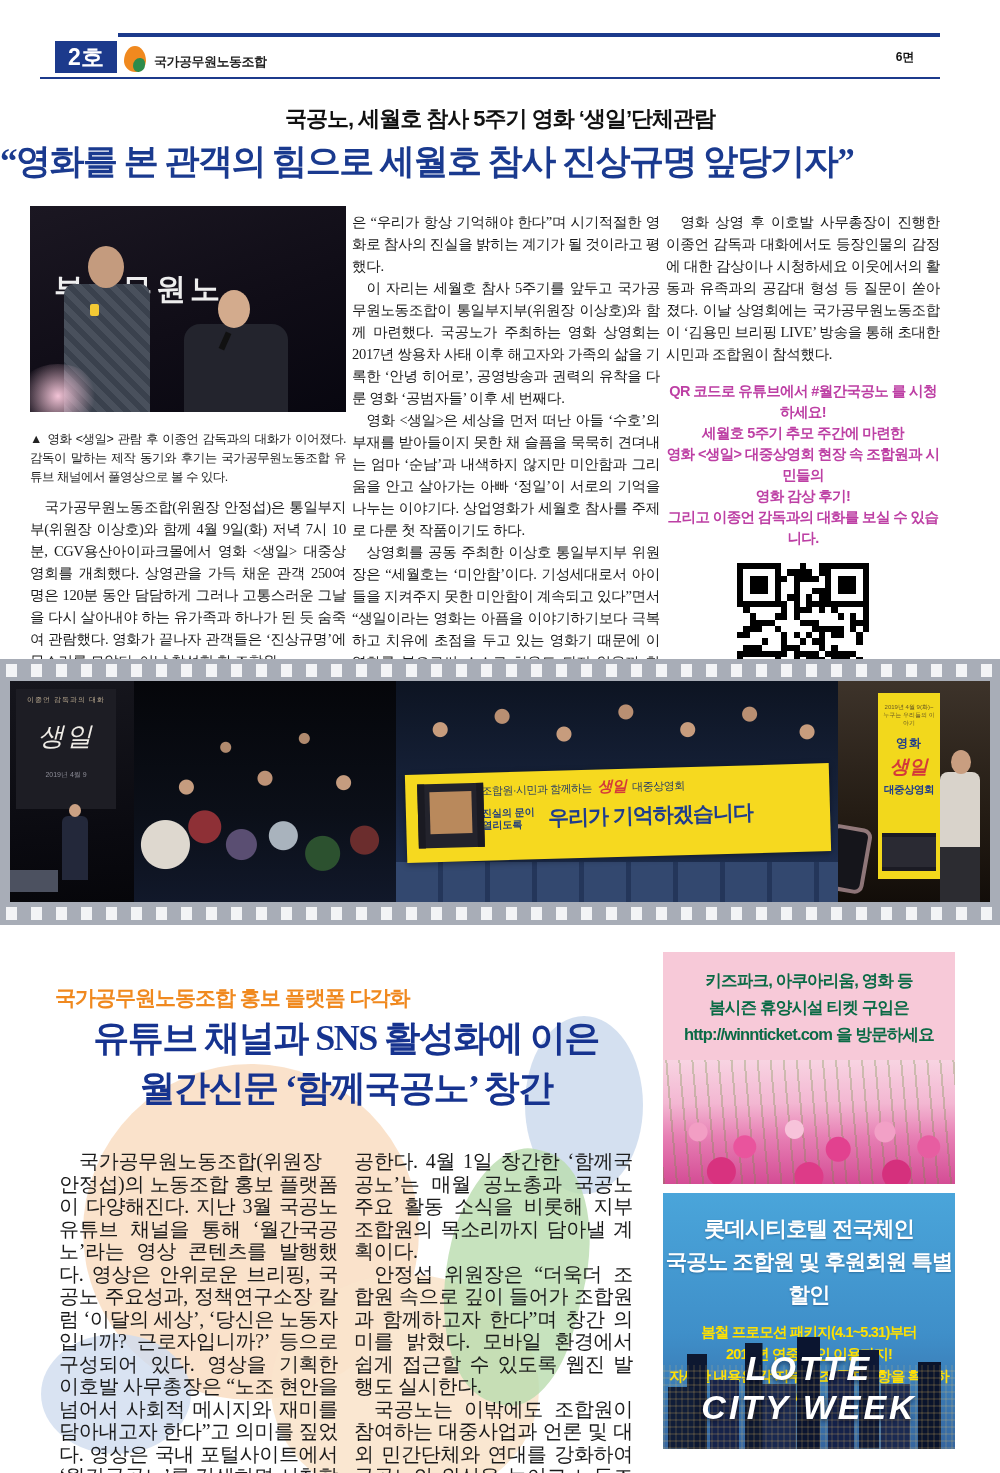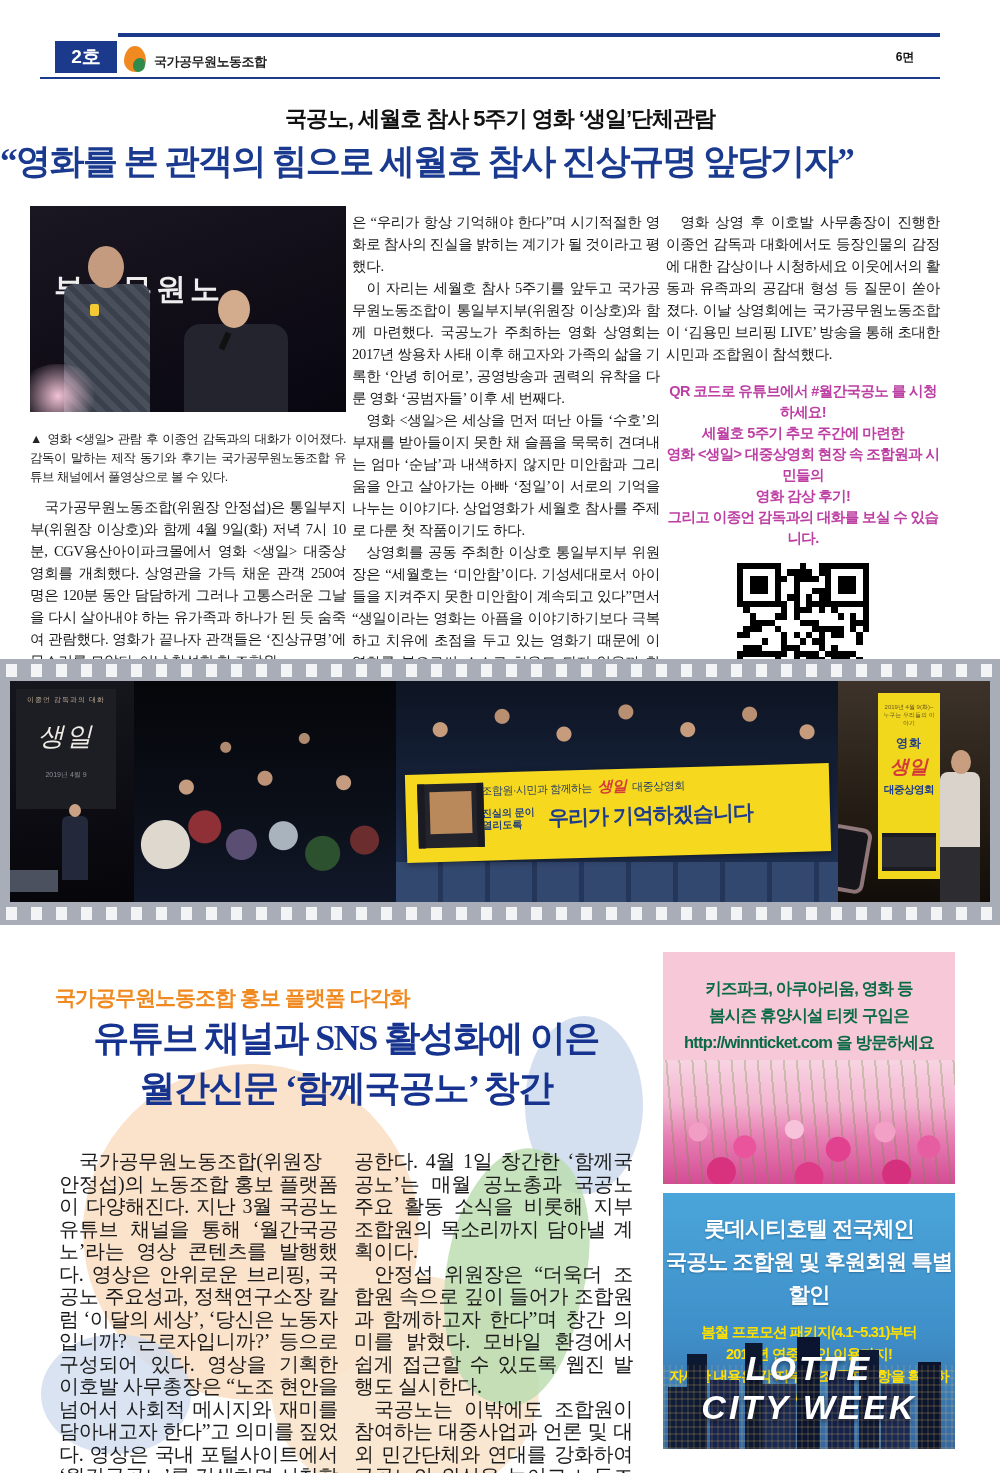--- a/index.html
+++ b/index.html
@@ -5,21 +5,21 @@
   html,body{margin:0;padding:0;background:#e9e9e9;}
   .page{position:relative;width:1000px;height:1473px;margin:0 auto;background:#fff;overflow:hidden;
         font-family:"Liberation Serif","DejaVu Serif",serif;color:#1a1a1a;}
   .sans{font-family:"Liberation Sans","DejaVu Sans",sans-serif;}
   .abs{position:absolute;}
 
   
   .hdr-line-top{left:118px;top:33px;width:822px;height:4px;background:#1c3a8c;}
   .hdr-line-bot{left:40px;top:77px;width:900px;height:2px;background:#1c3a8c;}
   .issue-box{left:55px;top:41px;width:62px;height:32px;background:#1c3a8c;color:#fff;
-             font-size:19px;font-weight:bold;text-align:center;line-height:32px;}
+             font-size:23px;font-weight:bold;text-align:center;line-height:32px;}
   .logo{left:124px;top:46px;width:24px;height:28px;}
   .logo .egg{position:absolute;left:0;top:0;width:22px;height:26px;border-radius:50% 50% 48% 52%/58% 58% 42% 42%;
              background:#f0891f;}
   .logo .leaf{position:absolute;left:9px;top:12px;width:12px;height:14px;border-radius:60% 40% 55% 45%;
               background:#2e8b4a;}
   .hdr-org{left:154px;top:53px;font-size:13px;font-weight:bold;color:#222;letter-spacing:-0.5px;}
   .hdr-page{left:870px;top:49px;width:70px;text-align:center;font-size:12px;font-weight:bold;color:#111;}
 
   
   .a1-kicker{left:0;top:104px;width:1000px;text-align:center;font-size:22px;font-weight:bold;
@@ -154,21 +154,21 @@
   .a2-cols{position:absolute;left:4px;right:4px;top:198px;display:flex;gap:16px;}
   .a2-cols .col2{position:relative;flex:1;font-size:20px;line-height:22.5px;text-align:justify;
       letter-spacing:-0.3px;}
   .a2-cols p{margin:0;}
   .a2-cols p.ind{text-indent:1em;}
 
   
   .ads{left:663px;top:952px;width:292px;}
   .ad1{position:relative;width:100%;height:232px;background:#f7c9d8;overflow:hidden;}
   .ad1-text{position:relative;padding-top:15px;text-align:center;color:#0a6a45;font-weight:bold;
-      font-size:16.5px;line-height:27px;font-family:"Liberation Sans",sans-serif;letter-spacing:-0.8px;margin-top:8px;}
+      font-size:16.5px;line-height:27px;font-family:"Liberation Sans",sans-serif;letter-spacing:-0.8px;}
   .tulips{position:absolute;left:0;right:0;bottom:0;height:124px;background:
       radial-gradient(circle at 12% 58%,#f29ec4 0 9px,rgba(0,0,0,0) 10px),
       radial-gradient(circle at 28% 70%,#e9549d 0 11px,rgba(0,0,0,0) 12px),
       radial-gradient(circle at 45% 56%,#f7c3da 0 9px,rgba(0,0,0,0) 10px),
       radial-gradient(circle at 60% 72%,#e2418f 0 12px,rgba(0,0,0,0) 13px),
       radial-gradient(circle at 76% 58%,#f2a0c6 0 10px,rgba(0,0,0,0) 11px),
       radial-gradient(circle at 91% 70%,#e75da1 0 11px,rgba(0,0,0,0) 12px),
       radial-gradient(circle at 20% 90%,#d8327f 0 14px,rgba(0,0,0,0) 15px),
       radial-gradient(circle at 50% 94%,#dd3b88 0 14px,rgba(0,0,0,0) 15px),
       radial-gradient(circle at 80% 92%,#d5307d 0 14px,rgba(0,0,0,0) 15px),

